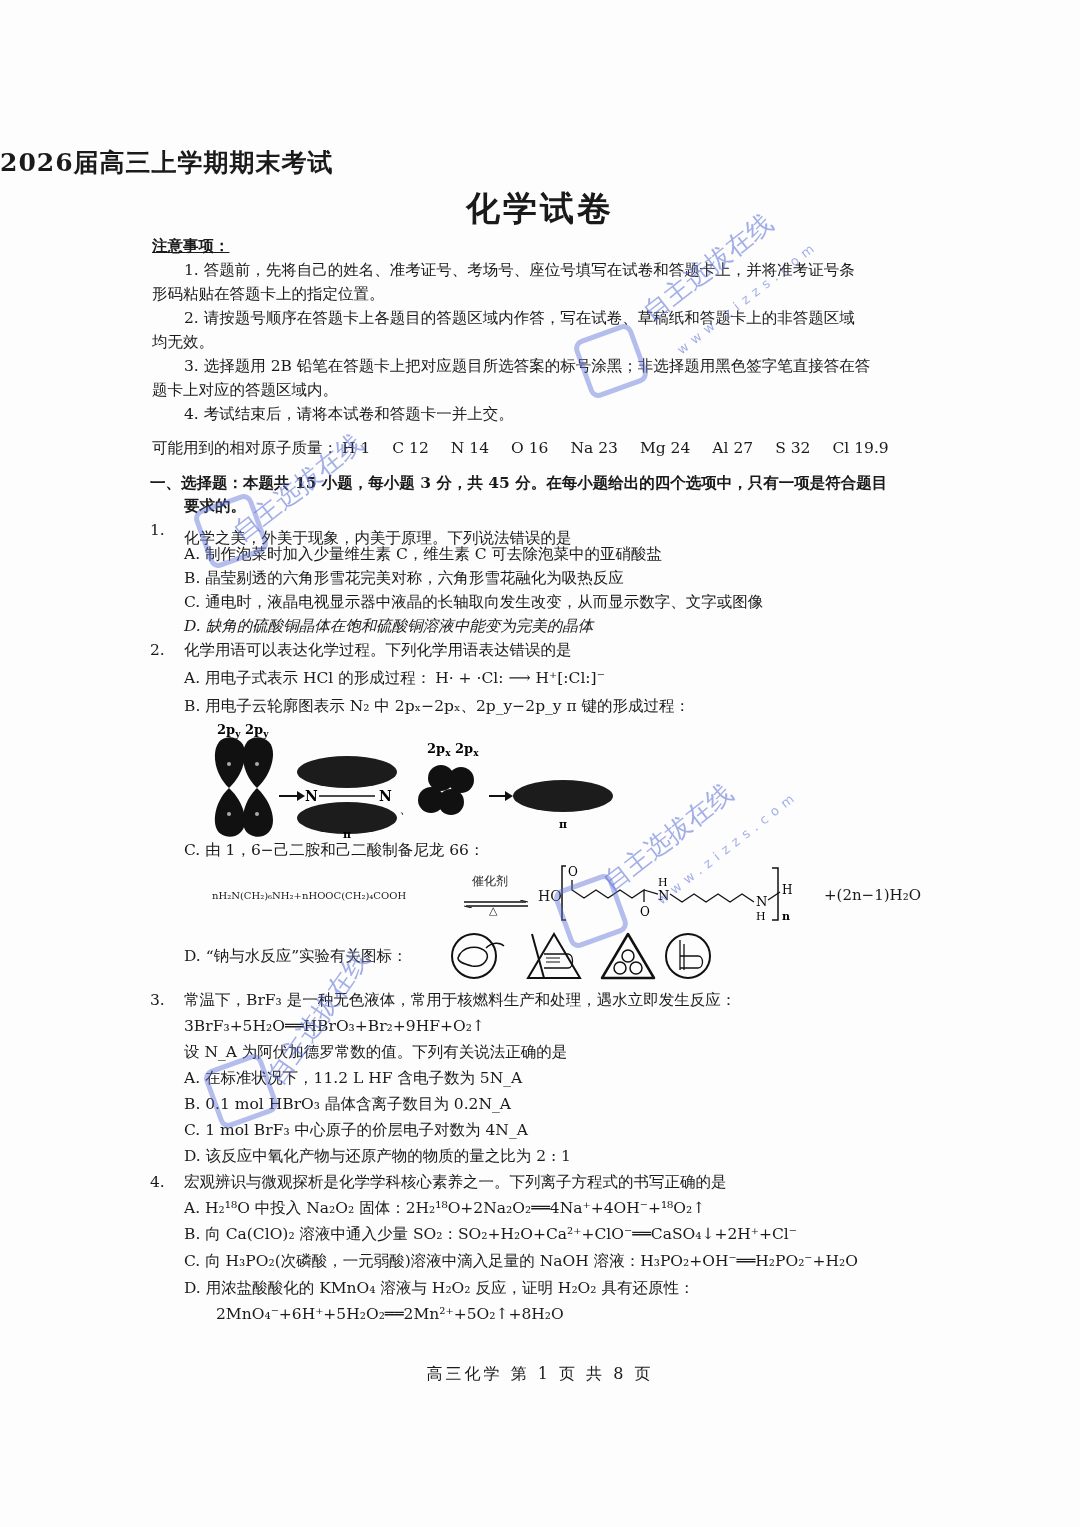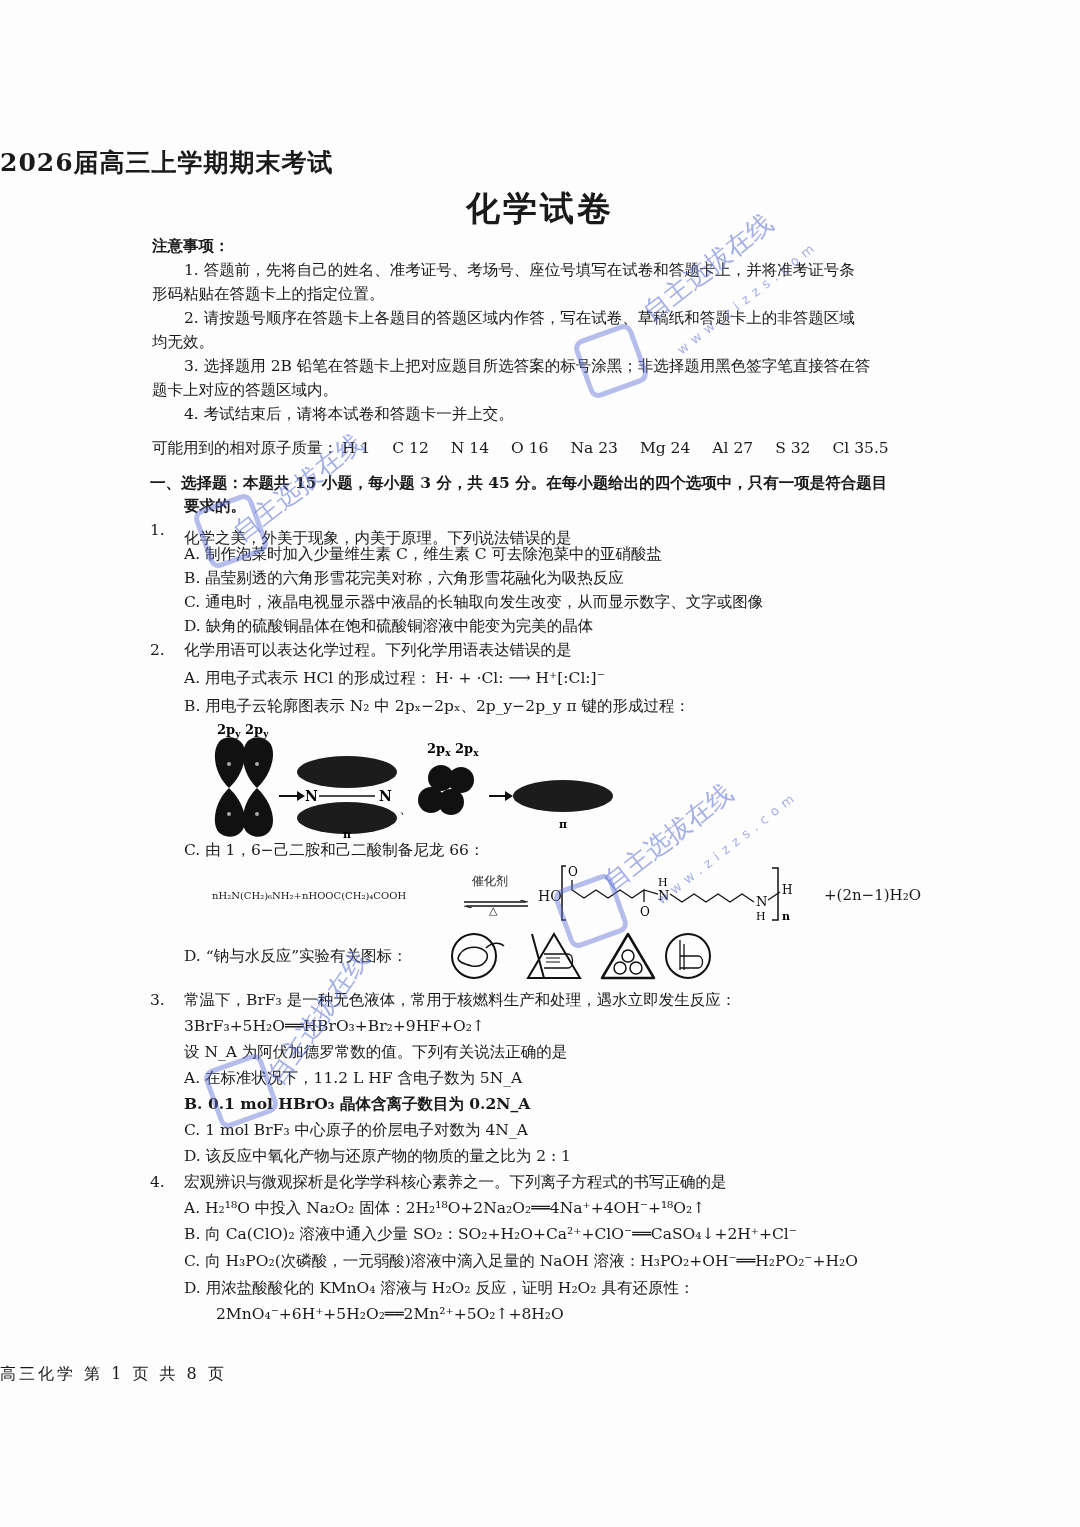--- a/index.html
+++ b/index.html
@@ -8,50 +8,50 @@
     font-family:"DejaVu Serif","Liberation Serif",serif; color:#1a1a1a;
   }
   .abs { position:absolute; white-space:nowrap; }
   .title1 { left:0; width:1080px; text-align:left; top:146px; font-size:25px; font-weight:bold; letter-spacing:1px; }
   .title2 { left:0; width:1080px; text-align:center; top:186px; font-size:34px; font-weight:bold; letter-spacing:3px; font-family:"DejaVu Sans","Liberation Sans",sans-serif; }
   .t { font-size:15.5px; line-height:24px; }
   .b { font-weight:bold; }
   .mass span { display:inline-block; margin-right:22px; }
   .fig { position:absolute; }
   .wm { position:absolute; color:#5a6fd6; opacity:0.55; font-family:"DejaVu Sans",sans-serif; pointer-events:none; }
-  .footer { left:0; width:1080px; text-align:left; top:1364px; font-size:16px; letter-spacing:3px; }
+  .footer { left:0; width:1080px; text-align:center; top:1364px; font-size:16px; letter-spacing:3px; }
 </style>
 </head>
 <body>
 
 <div class="abs title1">2026届高三上学期期末考试</div>
 <div class="abs title2">化学试卷</div>
 
-<div class="abs t b" style="left:152px;top:234px;">注意事项：</div>
+<div class="abs t b" style="left:152px;top:234px;text-decoration:underline;">注意事项：</div>
 <div class="abs t" style="left:184px;top:258px;">1. 答题前，先将自己的姓名、准考证号、考场号、座位号填写在试卷和答题卡上，并将准考证号条</div>
 <div class="abs t" style="left:152px;top:282px;">形码粘贴在答题卡上的指定位置。</div>
 <div class="abs t" style="left:184px;top:306px;">2. 请按题号顺序在答题卡上各题目的答题区域内作答，写在试卷、草稿纸和答题卡上的非答题区域</div>
 <div class="abs t" style="left:152px;top:330px;">均无效。</div>
 <div class="abs t" style="left:184px;top:354px;">3. 选择题用 2B 铅笔在答题卡上把对应题目所选答案的标号涂黑；非选择题用黑色签字笔直接答在答</div>
 <div class="abs t" style="left:152px;top:378px;">题卡上对应的答题区域内。</div>
 <div class="abs t" style="left:184px;top:402px;">4. 考试结束后，请将本试卷和答题卡一并上交。</div>
 
 <div class="abs t mass" style="left:152px;top:436px;">
-  <span style="margin-right:4px">可能用到的相对原子质量：</span><span>H 1</span><span>C 12</span><span>N 14</span><span>O 16</span><span>Na 23</span><span>Mg 24</span><span>Al 27</span><span>S 32</span><span>Cl 35.5</span>
+  <span style="margin-right:4px">可能用到的相对原子质量：</span><span>H 1</span><span>C 12</span><span>N 14</span><span>O 16</span><span>Na 23</span><span>Mg 24</span><span>Al 27</span><span>S 32</span><span>Cl 19.9</span>
 </div>
 
 <div class="abs t b" style="left:150px;top:471px;">一、选择题：本题共 15 小题，每小题 3 分，共 45 分。在每小题给出的四个选项中，只有一项是符合题目</div>
 <div class="abs t b" style="left:184px;top:494px;">要求的。</div>
 
 <div class="abs t" style="left:150px;top:518px;">1.</div>
 <div class="abs t" style="left:184px;top:518px;margin-top:8px;">化学之美，外美于现象，内美于原理。下列说法错误的是</div>
 <div class="abs t" style="left:184px;top:542px;">A. 制作泡菜时加入少量维生素 C，维生素 C 可去除泡菜中的亚硝酸盐</div>
 <div class="abs t" style="left:184px;top:566px;">B. 晶莹剔透的六角形雪花完美对称，六角形雪花融化为吸热反应</div>
 <div class="abs t" style="left:184px;top:590px;">C. 通电时，液晶电视显示器中液晶的长轴取向发生改变，从而显示数字、文字或图像</div>
-<div class="abs t" style="left:184px;top:614px;">D. 缺角的硫酸铜晶体在饱和硫酸铜溶液中能变为完美的晶体</div>
+<div class="abs t" style="left:184px;top:614px;font-style:italic;">D. 缺角的硫酸铜晶体在饱和硫酸铜溶液中能变为完美的晶体</div>
 
 <div class="abs t" style="left:150px;top:638px;">2.</div>
 <div class="abs t" style="left:184px;top:638px;">化学用语可以表达化学过程。下列化学用语表达错误的是</div>
 <div class="abs t" style="left:184px;top:666px;">
   <span>A. 用电子式表示 HCl 的形成过程：</span><span style="margin-left:4px">H· + ·Cl: ⟶ H⁺[:Cl:]⁻</span>
 </div>
 <div class="abs t" style="left:184px;top:694px;">B. 用电子云轮廓图表示 N₂ 中 2pₓ−2pₓ、2p_y−2p_y π 键的形成过程：</div>
 
 <div class="fig" style="left:205px;top:718px;width:420px;height:120px;">
   <svg width="420" height="120" viewBox="0 0 420 120">
@@ -153,21 +153,21 @@
       <path d="M232 28 L250 28 C256 28 256 40 250 40 L232 40" stroke="#111" fill="none" stroke-width="1.3"></path>
     </g>
   </svg>
 </div>
 
 <div class="abs t" style="left:150px;top:988px;">3.</div>
 <div class="abs t" style="left:184px;top:988px;">常温下，BrF₃ 是一种无色液体，常用于核燃料生产和处理，遇水立即发生反应：</div>
 <div class="abs t" style="left:184px;top:1014px;">3BrF₃+5H₂O══HBrO₃+Br₂+9HF+O₂↑</div>
 <div class="abs t" style="left:184px;top:1040px;">设 N_A 为阿伏加德罗常数的值。下列有关说法正确的是</div>
 <div class="abs t" style="left:184px;top:1066px;">A. 在标准状况下，11.2 L HF 含电子数为 5N_A</div>
-<div class="abs t" style="left:184px;top:1092px;font-weight:bold;">B. 0.1 mol HBrO₃ 晶体含离子数目为 0.2N_A</div>
+<div class="abs t" style="left:184px;top:1092px;">B. 0.1 mol HBrO₃ 晶体含离子数目为 0.2N_A</div>
 <div class="abs t" style="left:184px;top:1118px;">C. 1 mol BrF₃ 中心原子的价层电子对数为 4N_A</div>
 <div class="abs t" style="left:184px;top:1144px;">D. 该反应中氧化产物与还原产物的物质的量之比为 2 : 1</div>
 
 <div class="abs t" style="left:150px;top:1170px;">4.</div>
 <div class="abs t" style="left:184px;top:1170px;">宏观辨识与微观探析是化学学科核心素养之一。下列离子方程式的书写正确的是</div>
 <div class="abs t" style="left:184px;top:1196px;">A. H₂¹⁸O 中投入 Na₂O₂ 固体：2H₂¹⁸O+2Na₂O₂══4Na⁺+4OH⁻+¹⁸O₂↑</div>
 <div class="abs t" style="left:184px;top:1222px;">B. 向 Ca(ClO)₂ 溶液中通入少量 SO₂：SO₂+H₂O+Ca²⁺+ClO⁻══CaSO₄↓+2H⁺+Cl⁻</div>
 <div class="abs t" style="left:184px;top:1249px;">C. 向 H₃PO₂(次磷酸，一元弱酸)溶液中滴入足量的 NaOH 溶液：H₃PO₂+OH⁻══H₂PO₂⁻+H₂O</div>
 <div class="abs t" style="left:184px;top:1276px;">D. 用浓盐酸酸化的 KMnO₄ 溶液与 H₂O₂ 反应，证明 H₂O₂ 具有还原性：</div>
 <div class="abs t" style="left:216px;top:1302px;">2MnO₄⁻+6H⁺+5H₂O₂══2Mn²⁺+5O₂↑+8H₂O</div>

